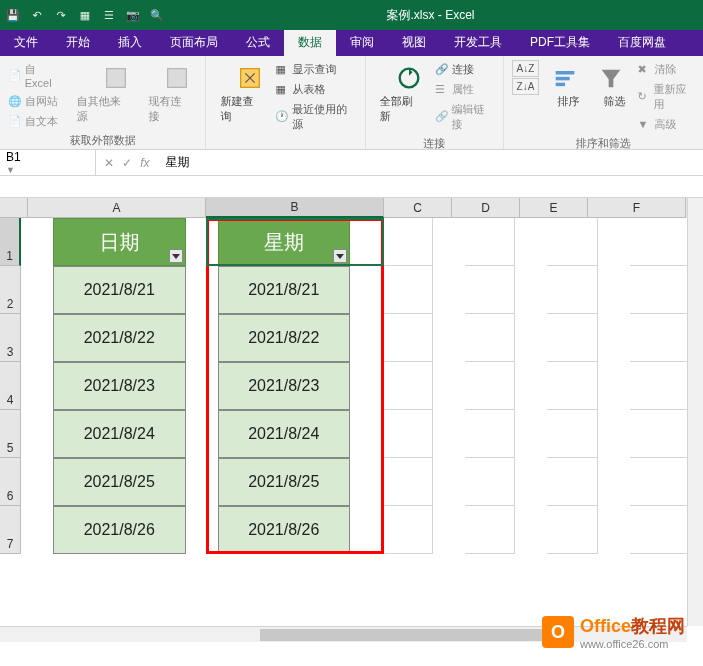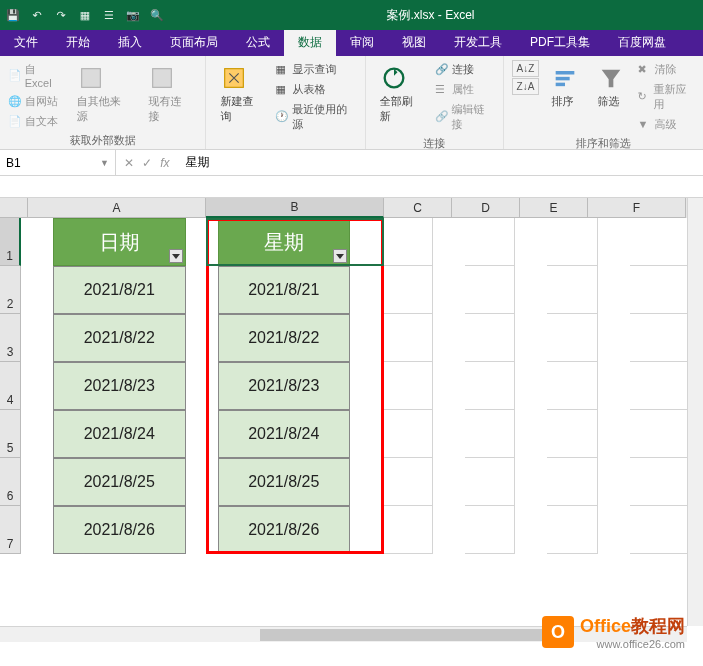--- a/index.html
+++ b/index.html
@@ -13,28 +13,28 @@
     .menubar { background: #4c1d95; height: 26px; display: flex; color: #fff; font-size: 12px; }
     .menubar .tab { padding: 4px 14px; cursor: pointer; }
     .menubar .tab.active { background: #f3f3f3; color: #0c6b3f; font-weight: 500; }
     
     .ribbon { background: #f3f3f3; height: 94px; display: flex; border-bottom: 1px solid #d4d4d4; font-size: 11px; color: #444; }
     .rgroup { border-right: 1px solid #e0e0e0; padding: 4px 8px 2px; display: flex; flex-direction: column; }
     .rgroup-body { flex: 1; display: flex; align-items: flex-start; gap: 6px; }
     .rgroup-label { text-align: center; font-size: 11px; color: #666; padding-top: 2px; }
     .ritem { display: flex; align-items: center; gap: 3px; padding: 2px 0; font-size: 11px; color: #555; }
     .ritem-col { display: flex; flex-direction: column; gap: 1px; }
-    .rbig { display: flex; flex-direction: column; align-items: flex-start; gap: 2px; padding: 4px 6px; }
+    .rbig { display: flex; flex-direction: column; align-items: flex-end; gap: 2px; padding: 4px 6px; }
     .rbig-icon { width: 28px; height: 28px; }
     .ricon { width: 14px; height: 14px; }
     .ricon svg, .rbig-icon svg { width: 100%; height: 100%; }
     .disabled { opacity: 0.6; }
     
     .namebox-row { height: 26px; display: flex; align-items: center; border-bottom: 1px solid #d4d4d4; background: #fff; font-size: 12px; }
-    .namebox { width: 116px; border-right: 1px solid #d4d4d4; padding: 0 6px; display: flex; align-items: center; justify-content: space-between; height: 100%; }
+    .namebox { width: 96px; border-right: 1px solid #d4d4d4; padding: 0 6px; display: flex; justify-content: space-between; height: 100%; flex-direction: column; }
     .fx-controls { display: flex; gap: 8px; padding: 0 8px; color: #999; }
     .formula-bar { flex: 1; padding: 0 8px; }
     
     .spacer { height: 22px; border-bottom: 1px solid #d4d4d4; }
     
     .grid { position: relative; }
     .col-headers { display: flex; height: 20px; background: #e6e6e6; font-size: 12px; color: #333; }
     .corner { width: 28px; border-right: 1px solid #bbb; border-bottom: 1px solid #bbb; background: #e6e6e6; }
     .ch { border-right: 1px solid #bbb; border-bottom: 1px solid #bbb; display: flex; align-items: center; justify-content: center; background: #e6e6e6; }
     .ch.sel { background: #d2d2d2; border-bottom: 2px solid #0c6b3f; }
@@ -53,21 +53,21 @@
     .filter-btn { position: absolute; bottom: 2px; right: 2px; width: 14px; height: 14px; background: #e8e8e8; border: 1px solid #888; display: flex; align-items: center; justify-content: center; }
     .filter-btn::after { content: ""; border-left: 4px solid transparent; border-right: 4px solid transparent; border-top: 5px solid #333; }
     
     .red-box { position: absolute; border: 3px solid #ff0000; pointer-events: none; left: 206px; top: 20px; width: 178px; height: 336px; z-index: 10; }
     .sel-box { position: absolute; border: 2px solid #1f7246; pointer-events: none; left: 206px; top: 20px; width: 178px; height: 48px; z-index: 11; background: transparent; }
     
     .watermark { position: absolute; bottom: 16px; right: 18px; display: flex; align-items: center; gap: 6px; font-size: 15px; }
     .wm-icon { width: 32px; height: 32px; background: #ff7f00; border-radius: 4px; display: flex; align-items: center; justify-content: center; color: #fff; font-weight: bold; font-size: 18px; }
     .wm-text1 { color: #ff7f00; font-weight: bold; font-size: 18px; }
     .wm-text2 { color: #c2410c; font-weight: bold; font-size: 18px; }
-    .wm-url { color: #888; font-size: 11px; text-align: right; }
+    .wm-url { color: #888; font-size: 11px; }
     
     .scrollbar-v { position: absolute; right: 0; top: 198px; bottom: 40px; width: 16px; background: #f0f0f0; border-left: 1px solid #d4d4d4; }
     .scrollbar-h { position: absolute; bottom: 24px; left: 0; right: 16px; height: 16px; background: #f0f0f0; border-top: 1px solid #d4d4d4; display: flex; align-items: center; }
     .sb-thumb-h { background: #c8c8c8; height: 12px; width: 300px; margin-left: 260px; }
   </style>
 </head>
 <body>
 
 <div class="titlebar">
   <div class="qat">

